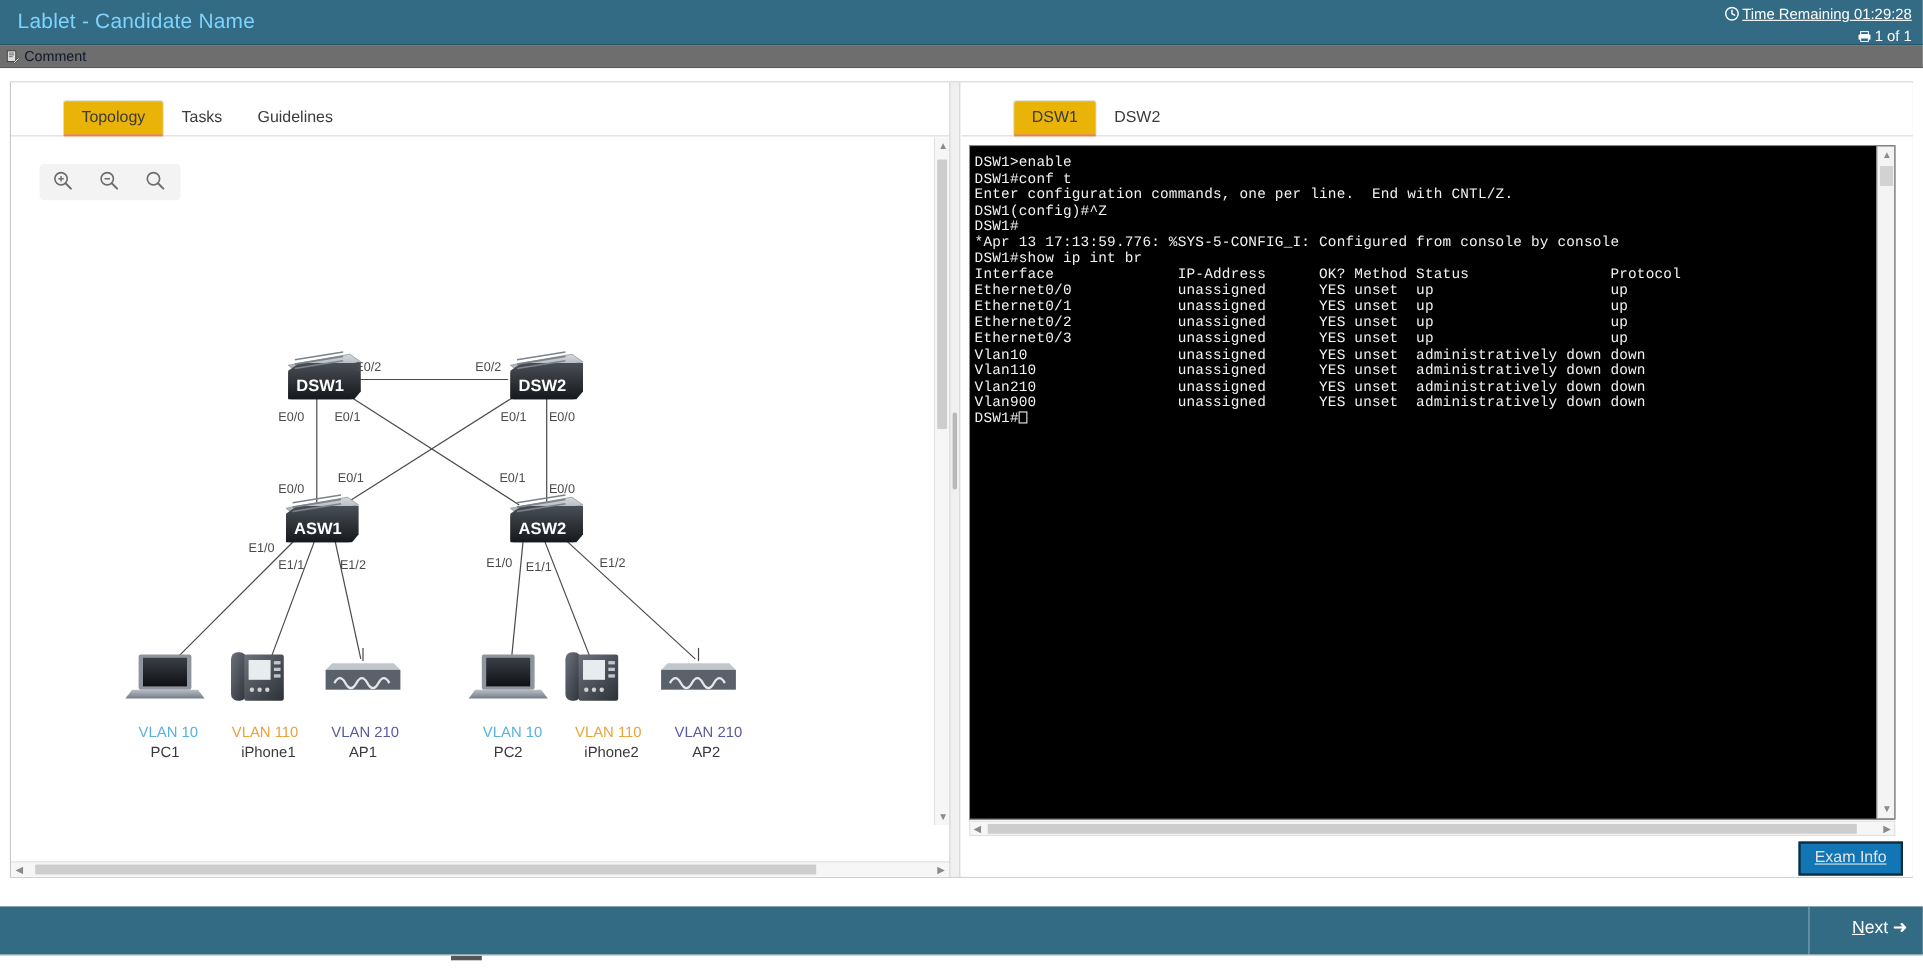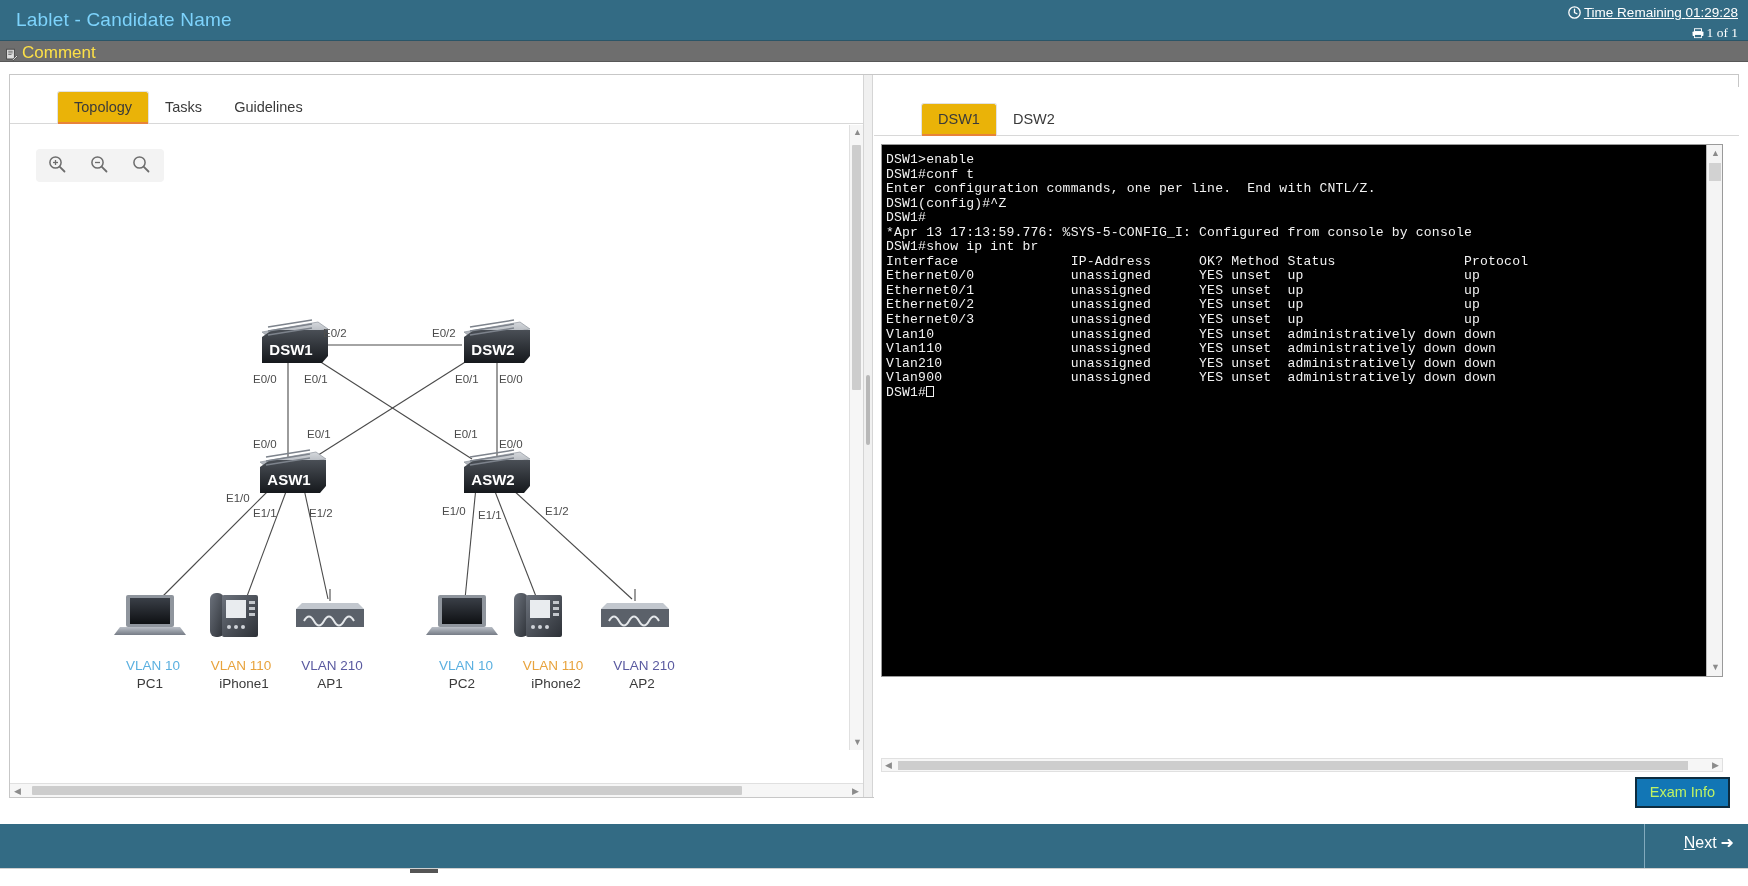--- a/index.html
+++ b/index.html
@@ -19,33 +19,33 @@
   }
   #app-title {
     position: absolute; left: 16px; top: 9px;
     font-size: 19px; color: #7dd3fc; letter-spacing: .2px;
   }
   #timer-wrap {
     position: absolute; right: 10px; top: 4px;
     text-align: right; color: #ffffff; font-size: 13.5px; line-height: 17px;
   }
   #timer-line { white-space: nowrap; text-decoration: underline; }
-  #page-line { white-space: nowrap; margin-top: 1px; font-family: Liberation Serif, serif; }
+  #page-line { white-space: nowrap; margin-top: 1px; }
   .clock-glyph { display:inline-block; vertical-align:-2px; margin-right:3px; }
   .printer-glyph { display:inline-block; vertical-align:-2px; margin-right:2px; }
 
   
   #commentbar {
     position: absolute; left: 0; top: 41px; width: 1748px; height: 21px;
     background: #6e6e6e;
     border-bottom: 1px solid #575757;
   }
   #comment-btn {
     position: absolute; left: 5px; top: 2px;
-    color: #fde047; font-size: 17px; cursor: pointer; white-space: nowrap;
+    color: #0f172a; font-size: 13px; cursor: pointer; white-space: nowrap;
   }
   #comment-btn .cicon { display:inline-block; vertical-align:-3px; margin-right:4px; }
 
   
   #workspace {
     position: absolute; left: 0; top: 62px; width: 1748px; height: 762px;
     background: #ffffff;
   }
 
   
@@ -132,29 +132,29 @@
     background: #f0f0f0; border-left: 1px solid #d5d5d5; border-right: 1px solid #d5d5d5;
     cursor: col-resize;
   }
   #splitter-grip {
     position: absolute; left: 2px; top: 300px; width: 4px; height: 70px;
     background: #b8b8b8; border-radius: 2px;
   }
 
   
   #right-pane {
-    position: absolute; left: 864px; top: 12px; width: 865px; height: 722px;
+    position: absolute; left: 864px; top: 0; width: 865px; height: 722px;
     background: #ffffff;
   }
   #right-tabstrip {
     position: absolute; left: 0; top: 16px; height: 33px; width: 100%;
     border-bottom: 1px solid #d8d8d8;
   }
   #term-outer {
-    position: absolute; left: 7px; top: 57px; width: 842px; height: 533px;
+    position: absolute; left: 7px; top: 57px; width: 842px; height: 613px;
     border: 1px solid #9a9a9a; background: #000000;
   }
   #term-screen {
     position: absolute; left: 0; top: 0; right: 16px; bottom: 0;
     background: #000000;
     padding: 8px 0 0 4px;
     overflow: hidden;
   }
   #term-text {
     font-family: "Liberation Mono", "DejaVu Sans Mono", monospace;
@@ -178,24 +178,24 @@
     position: absolute; left: 7px; top: 671px; width: 842px; height: 14px;
     background: #f6f6f6; border: 1px solid #e0e0e0;
   }
   #right-hthumb {
     position: absolute; left: 16px; top: 2px; width: 790px; height: 9px;
     background: #cdcdcd;
   }
 
   #exam-info-btn {
     position: absolute; right: 9px; top: 690px;
-    background: #1276b5; color: #bef264;
+    background: #1276b5; color: #e5e5e5;
     border: 2px solid #0d2c3f;
     padding: 5px 13px 6px 13px;
-    font-size: 14.5px; cursor: pointer; white-space: nowrap;
+    font-size: 14.5px; cursor: pointer; white-space: nowrap; text-decoration: underline;
   }
 
   
   #bottombar {
     position: absolute; left: 0; top: 824px; width: 1748px; height: 44px;
     background: #336b84;
   }
   #next-btn {
     position: absolute; right: 14px; top: 9px;
     color: #ffffff; font-size: 16px; cursor: pointer; white-space: nowrap;

